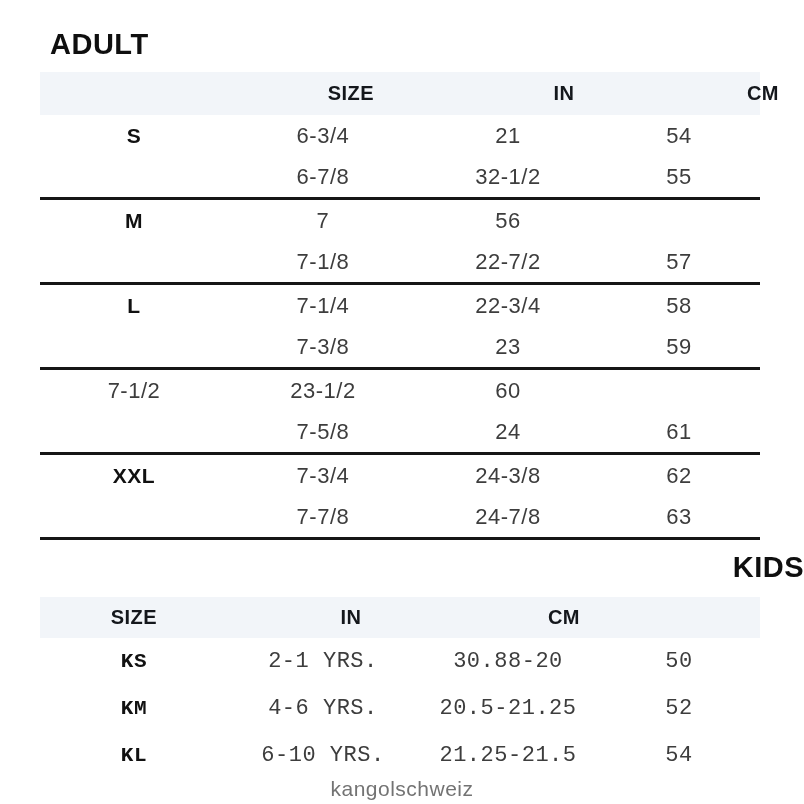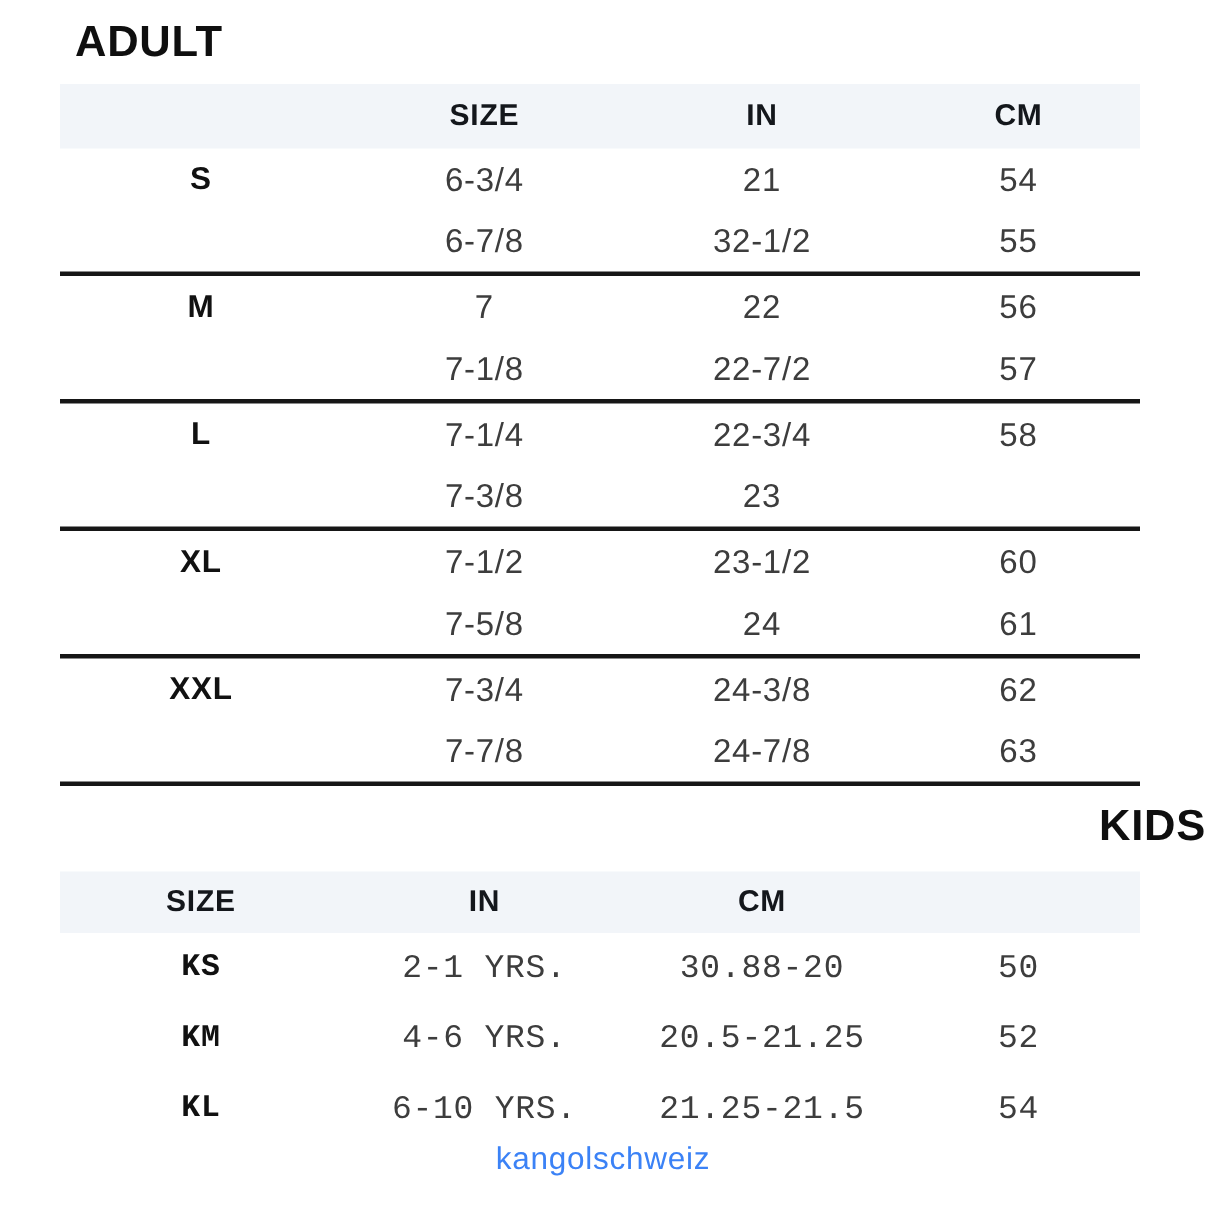--- a/index.html
+++ b/index.html
@@ -17,21 +17,21 @@
   }
   .section-title {
     margin: 0 0 0 50px;
     font-size: 29px;
     line-height: 29px;
     font-weight: 800;
     letter-spacing: 0.5px;
     color: #0f0f0f;
   }
   .section-title.first {
-    padding-top: 14px;
+    padding-top: 30px;
   }
   .size-table {
     width: 720px;
     margin-left: 40px;
   }
   .adult-table { margin-top: 13px; }
   .kids-block-title { margin-top: 13px; text-align: right; }
   .kids-table { margin-top: 15px; }
 
   .thead, .tr {
@@ -40,20 +40,21 @@
     align-items: center;
     text-align: center;
   }
   .thead {
     height: 43px;
     background: #f2f5f9;
     font-weight: 700;
     font-size: 20px;
     letter-spacing: 0.5px;
     color: #14171c;
+    gap: 28px;
   }
   .kids-table .thead { height: 41px; }
   .tr {
     height: 41px;
     font-size: 22px;
     font-weight: 300;
     letter-spacing: 0.5px;
     color: #3d3d3d;
   }
   .kids-table .tr { height: 47px; font-family: Liberation Mono, monospace; }
@@ -65,21 +66,21 @@
   }
   .tgroup {
     border-bottom: 3px solid #161616;
   }
   .watermark {
     margin-top: -2px;
     width: 804px;
     text-align: center;
     font-size: 21px;
     letter-spacing: 0.5px;
-    color: #3b82f6;
+    color: #737373;
   }
 </style>
 </head>
 <body>
 
 <div class="page">
 
   <h1 class="section-title first">ADULT</h1>
 
   <div class="size-table adult-table">
@@ -102,21 +103,20 @@
         <div class="td">6-7/8</div>
         <div class="td">32-1/2</div>
         <div class="td">55</div>
       </div>
     </div>
 
     <div class="tgroup">
       <div class="tr">
         <div class="td lbl">M</div>
         <div class="td">7</div>
-        <div class="td">22</div>
         <div class="td">56</div>
       </div>
       <div class="tr">
         <div class="td lbl"></div>
         <div class="td">7-1/8</div>
         <div class="td">22-7/2</div>
         <div class="td">57</div>
       </div>
     </div>
 
@@ -124,26 +124,26 @@
       <div class="tr">
         <div class="td lbl">L</div>
         <div class="td">7-1/4</div>
         <div class="td">22-3/4</div>
         <div class="td">58</div>
       </div>
       <div class="tr">
         <div class="td lbl"></div>
         <div class="td">7-3/8</div>
         <div class="td">23</div>
-      </div>
-    </div>
-
-    <div class="tgroup">
-      <div class="tr">
-        <div class="td lbl">XL</div>
+        <div class="td">59</div>
+      </div>
+    </div>
+
+    <div class="tgroup">
+      <div class="tr">
         <div class="td">7-1/2</div>
         <div class="td">23-1/2</div>
         <div class="td">60</div>
       </div>
       <div class="tr">
         <div class="td lbl"></div>
         <div class="td">7-5/8</div>
         <div class="td">24</div>
         <div class="td">61</div>
       </div>

